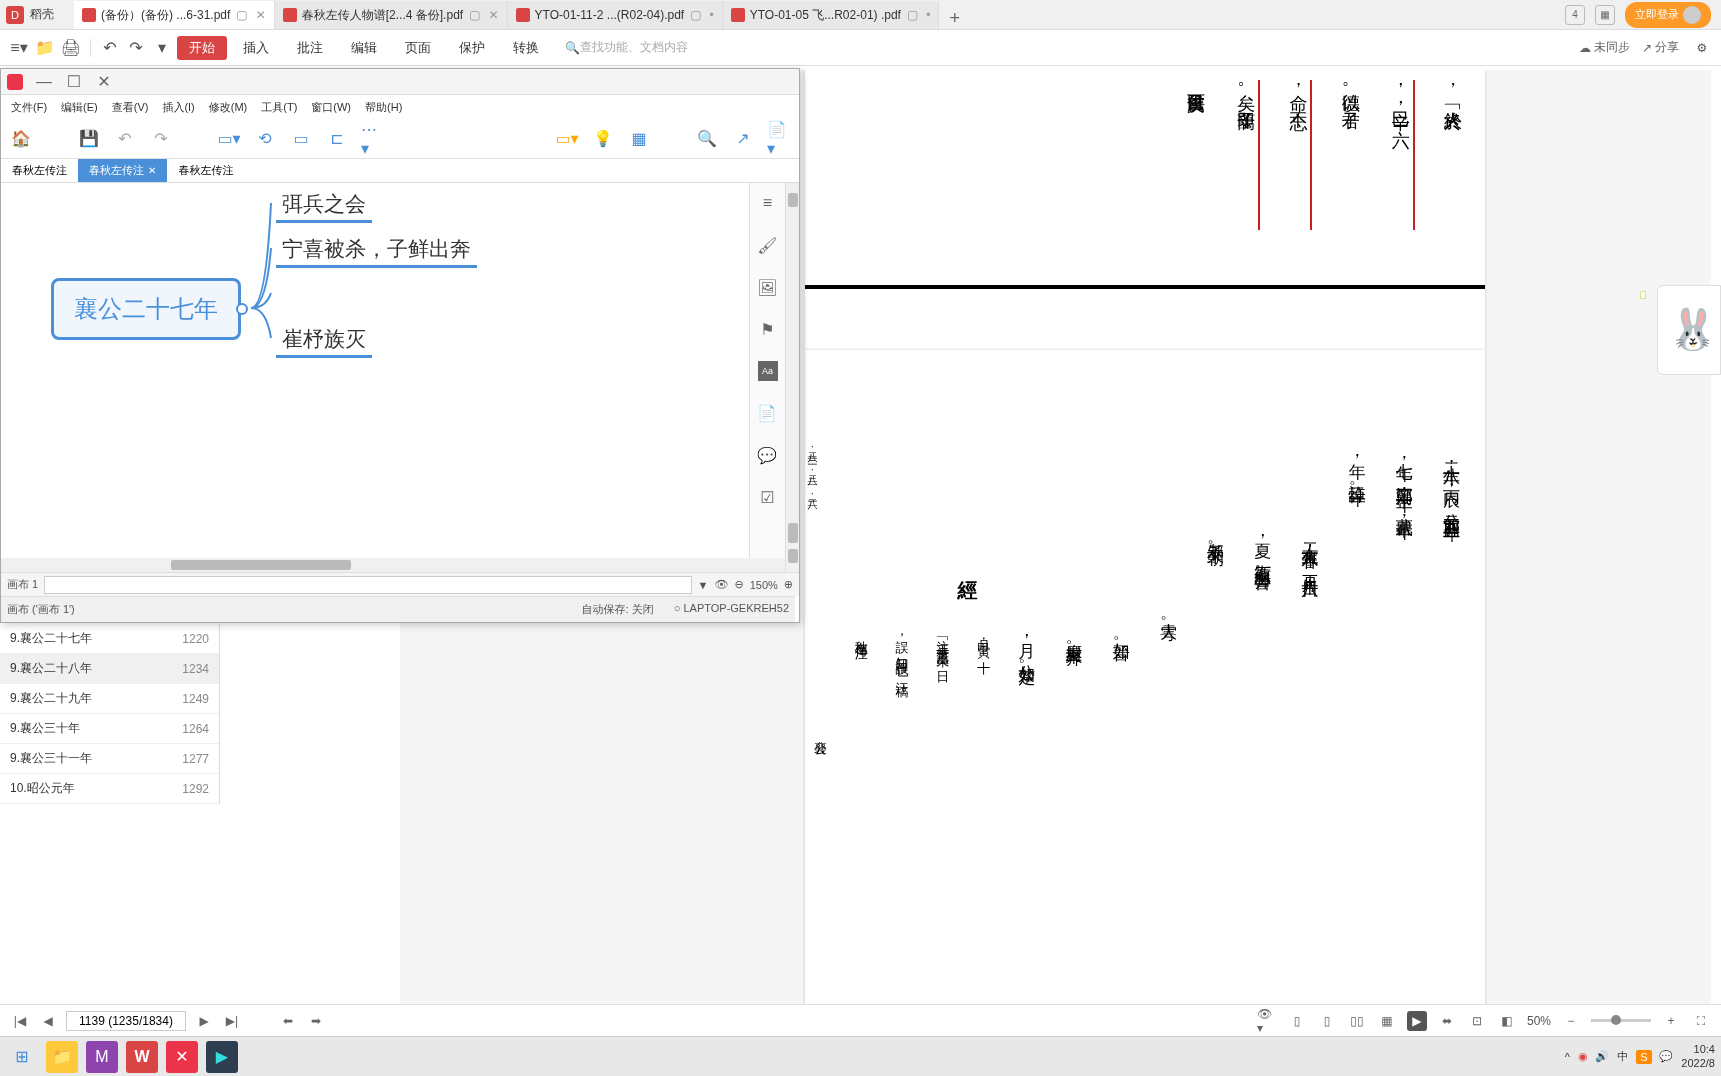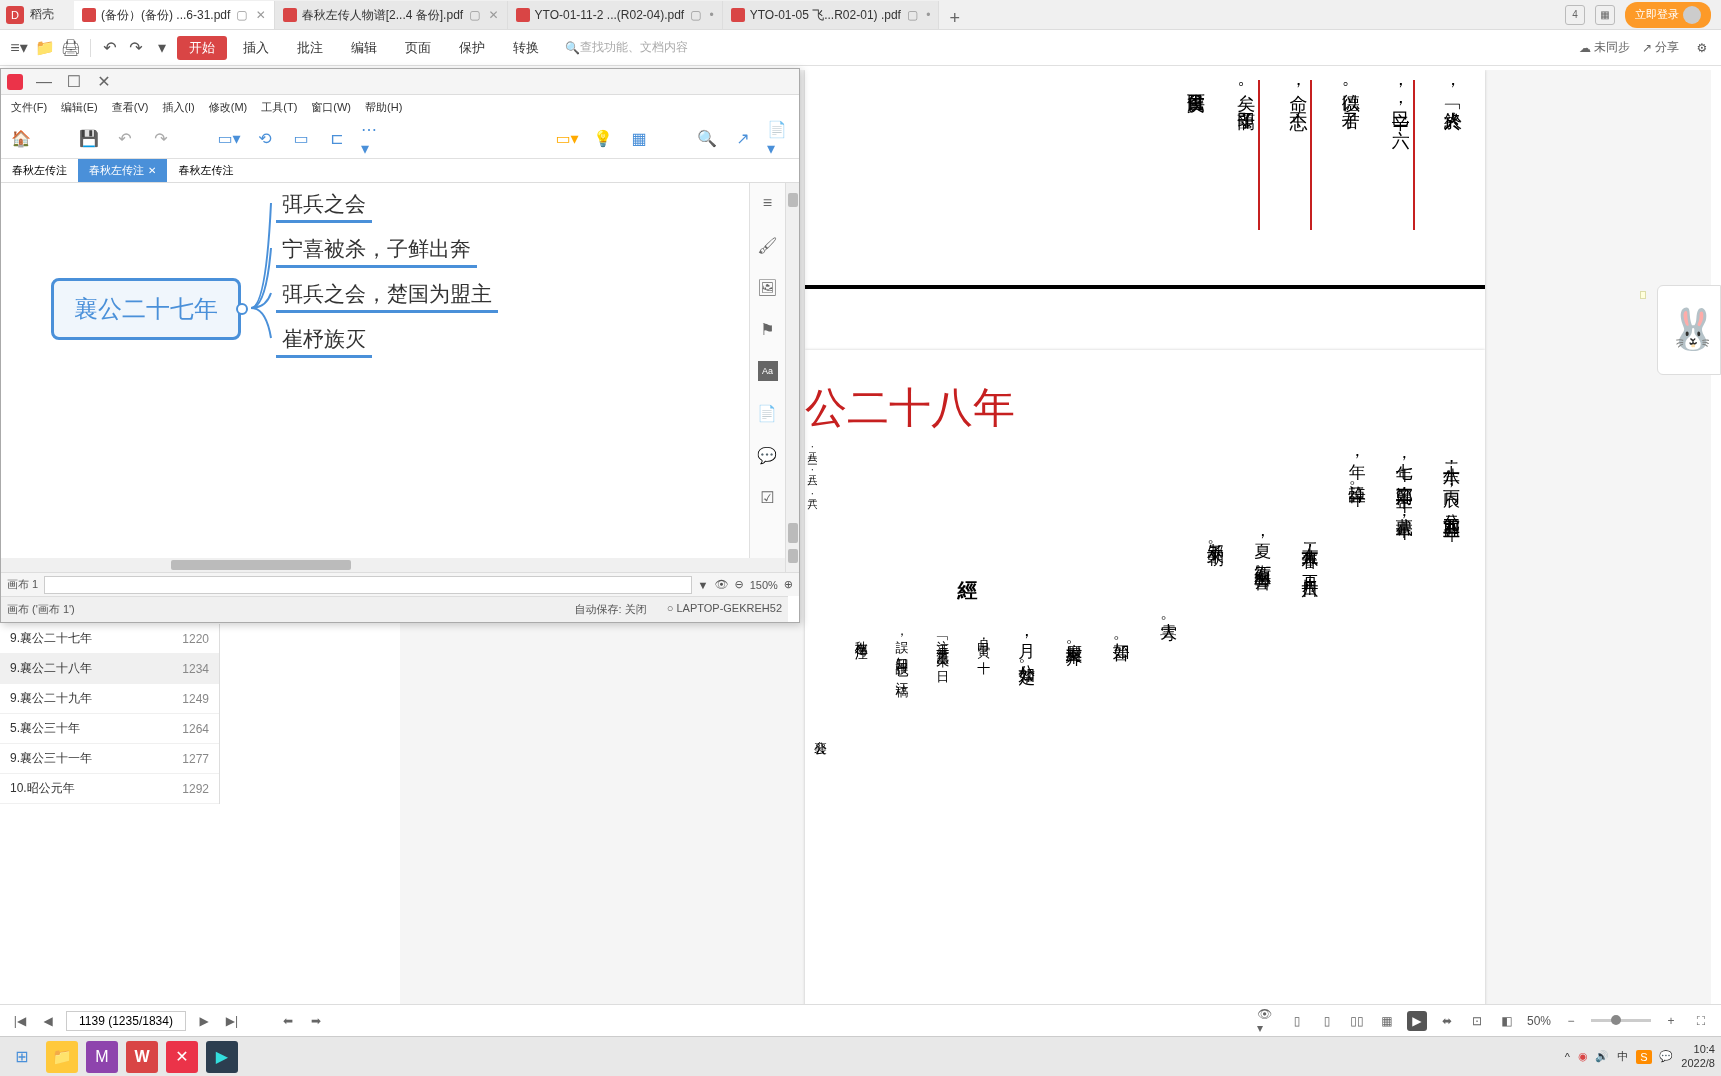--- a/index.html
+++ b/index.html
@@ -55,21 +55,21 @@
 .xmind-vscroll { position: absolute; right: 0; top: 114px; width: 14px; height: 390px; background: #f0f0f0; border-left: 1px solid #ddd; }
 .xmind-vscroll-thumb { position: absolute; left: 2px; width: 10px; background: #bbb; border-radius: 2px; }
 .xmind-hscroll { position: absolute; left: 0; bottom: 50px; right: 14px; height: 14px; background: #f0f0f0; }
 .xmind-hscroll-thumb { position: absolute; top: 2px; height: 10px; background: #bbb; border-radius: 2px; }
 .xmind-right-panel { position: absolute; right: 14px; top: 114px; width: 36px; bottom: 50px; background: #fafafa; border-left: 1px solid #e0e0e0; display: flex; flex-direction: column; align-items: center; padding-top: 10px; gap: 22px; }
 .xmind-panel-icon { width: 20px; height: 20px; color: #666; display: flex; align-items: center; justify-content: center; cursor: pointer; }
 
 .xmind-footer1 { position: absolute; bottom: 26px; left: 0; right: 0; height: 24px; display: flex; align-items: center; padding: 0 6px; font-size: 11px; color: #555; background: #f5f5f5; border-top: 1px solid #ddd; gap: 6px; }
 .xmind-footer-input { flex: 1; height: 18px; border: 1px solid #ccc; padding: 0 4px; font-size: 11px; }
 .zoom-txt { }
-.xmind-footer2 { position: absolute; bottom: 0; left: 0; right: 11px; height: 26px; display: flex; align-items: center; padding: 8px 6px; font-size: 11px; color: #555; background: #f0f0f0; border-top: 1px solid #ddd; }
+.xmind-footer2 { position: absolute; bottom: 0; left: 0; right: 4px; height: 26px; display: flex; align-items: center; padding: 8px 6px; font-size: 11px; color: #555; background: #f0f0f0; border-top: 1px solid #ddd; }
 .footer2-right { margin-left: auto; display: flex; gap: 20px; }
 
 
 .pdf-content { position: absolute; left: 400px; top: 70px; right: 10px; bottom: 50px; background: #f5f5f5; overflow: hidden; }
 .pdf-page-top { position: absolute; left: 405px; top: 0; width: 680px; height: 280px; background: #fff; box-shadow: 0 0 3px rgba(0,0,0,0.2); }
 .pdf-page-main { position: absolute; left: 405px; top: 280px; width: 680px; height: 700px; background: #fff; box-shadow: 0 0 3px rgba(0,0,0,0.2); }
 .red-title { position: absolute; left: 0px; top: 30px; font-size: 42px; color: #c62020; font-family: 'SimSun', serif; writing-mode: horizontal-tb; }
 .top-columns { position: absolute; right: 20px; top: 10px; display: flex; gap: 25px; height: 150px; }
 .top-col { writing-mode: vertical-rl; font-size: 18px; font-family: 'SimSun', serif; line-height: 1.4; }
 .red-mark { border-right: 2px solid #c62020; }
@@ -190,21 +190,20 @@
       <div class="top-col">貧民可供虞</div>
       <div class="top-col red-mark">矣。子藹即</div>
       <div class="top-col red-mark">命，不忘</div>
       <div class="top-col">以德。君子</div>
       <div class="top-col red-mark">，辛巳，六</div>
       <div class="top-col">，「終人於</div>
     </div>
     <div class="hr-thick"></div>
   </div>
   <div class="pdf-page-main">
-    <div class="red-title">公二十八年</div>
     <div class="small-nums">
       <span>二八·三</span>
       <span>二八·二</span>
       <span>二八·一</span>
     </div>
     <div class="jing-label">經</div>
     <div class="body-columns">
       <div class="body-col">二十八年，丙辰，公元前五四五年</div>
       <div class="body-col">七年，鄭簡二十一年，曹武十年，</div>
       <div class="body-col">年，許悼二年。</div>
@@ -231,21 +230,21 @@
   </div>
   <div class="bookmark-item active">
     <span>9.襄公二十八年</span>
     <span class="bookmark-page">1234</span>
   </div>
   <div class="bookmark-item">
     <span>9.襄公二十九年</span>
     <span class="bookmark-page">1249</span>
   </div>
   <div class="bookmark-item">
-    <span>5.襄公三十年</span>
+    <span>9.襄公三十年</span>
     <span class="bookmark-page">1264</span>
   </div>
   <div class="bookmark-item">
     <span>9.襄公三十一年</span>
     <span class="bookmark-page">1277</span>
   </div>
   <div class="bookmark-item">
     <span>10.昭公元年</span>
     <span class="bookmark-page">1292</span>
   </div>
@@ -306,21 +305,20 @@
 
     <div class="mm-root">襄公二十七年</div>
     <svg style="position:absolute; left:240px; top:0; width:40px; height:200px; overflow:visible">
       <path d="M 10 125 Q 25 125 30 20" stroke="#4a90d9" stroke-width="2" fill="none"></path>
       <path d="M 10 125 Q 25 125 30 65" stroke="#4a90d9" stroke-width="2" fill="none"></path>
       <path d="M 10 125 Q 25 125 30 110" stroke="#4a90d9" stroke-width="2" fill="none"></path>
       <path d="M 10 125 Q 25 125 30 155" stroke="#4a90d9" stroke-width="2" fill="none"></path>
     </svg>
     <div class="mm-child" style="left:275px; top:5px">弭兵之会</div>
     <div class="mm-child" style="left:275px; top:50px">宁喜被杀，子鲜出奔</div>
-    <div class="mm-child" style="left:275px; top:95px">弭兵之会，楚国为盟主</div>
     <div class="mm-child" style="left:275px; top:140px">崔杼族灭</div>
   </div>
 
   <div class="xmind-right-panel">
     <div class="xmind-panel-icon">≡</div>
     <div class="xmind-panel-icon">🖌</div>
     <div class="xmind-panel-icon">🖼</div>
     <div class="xmind-panel-icon">⚑</div>
     <div class="xmind-panel-icon" style="background:#666;color:#fff;padding:1px 2px;font-size:9px">Aa</div>
     <div class="xmind-panel-icon">📄</div>

